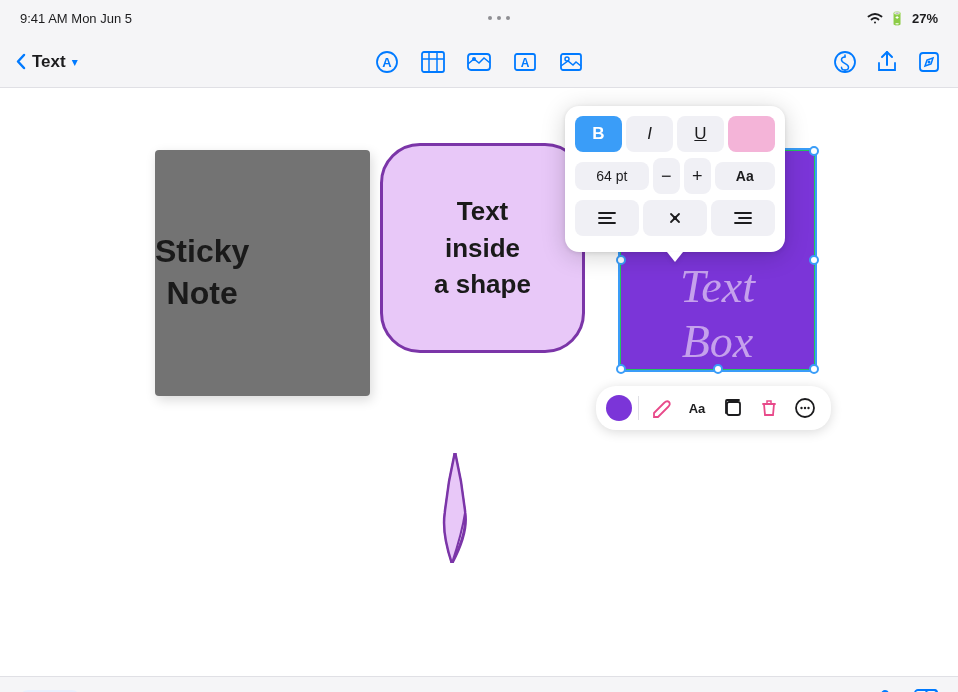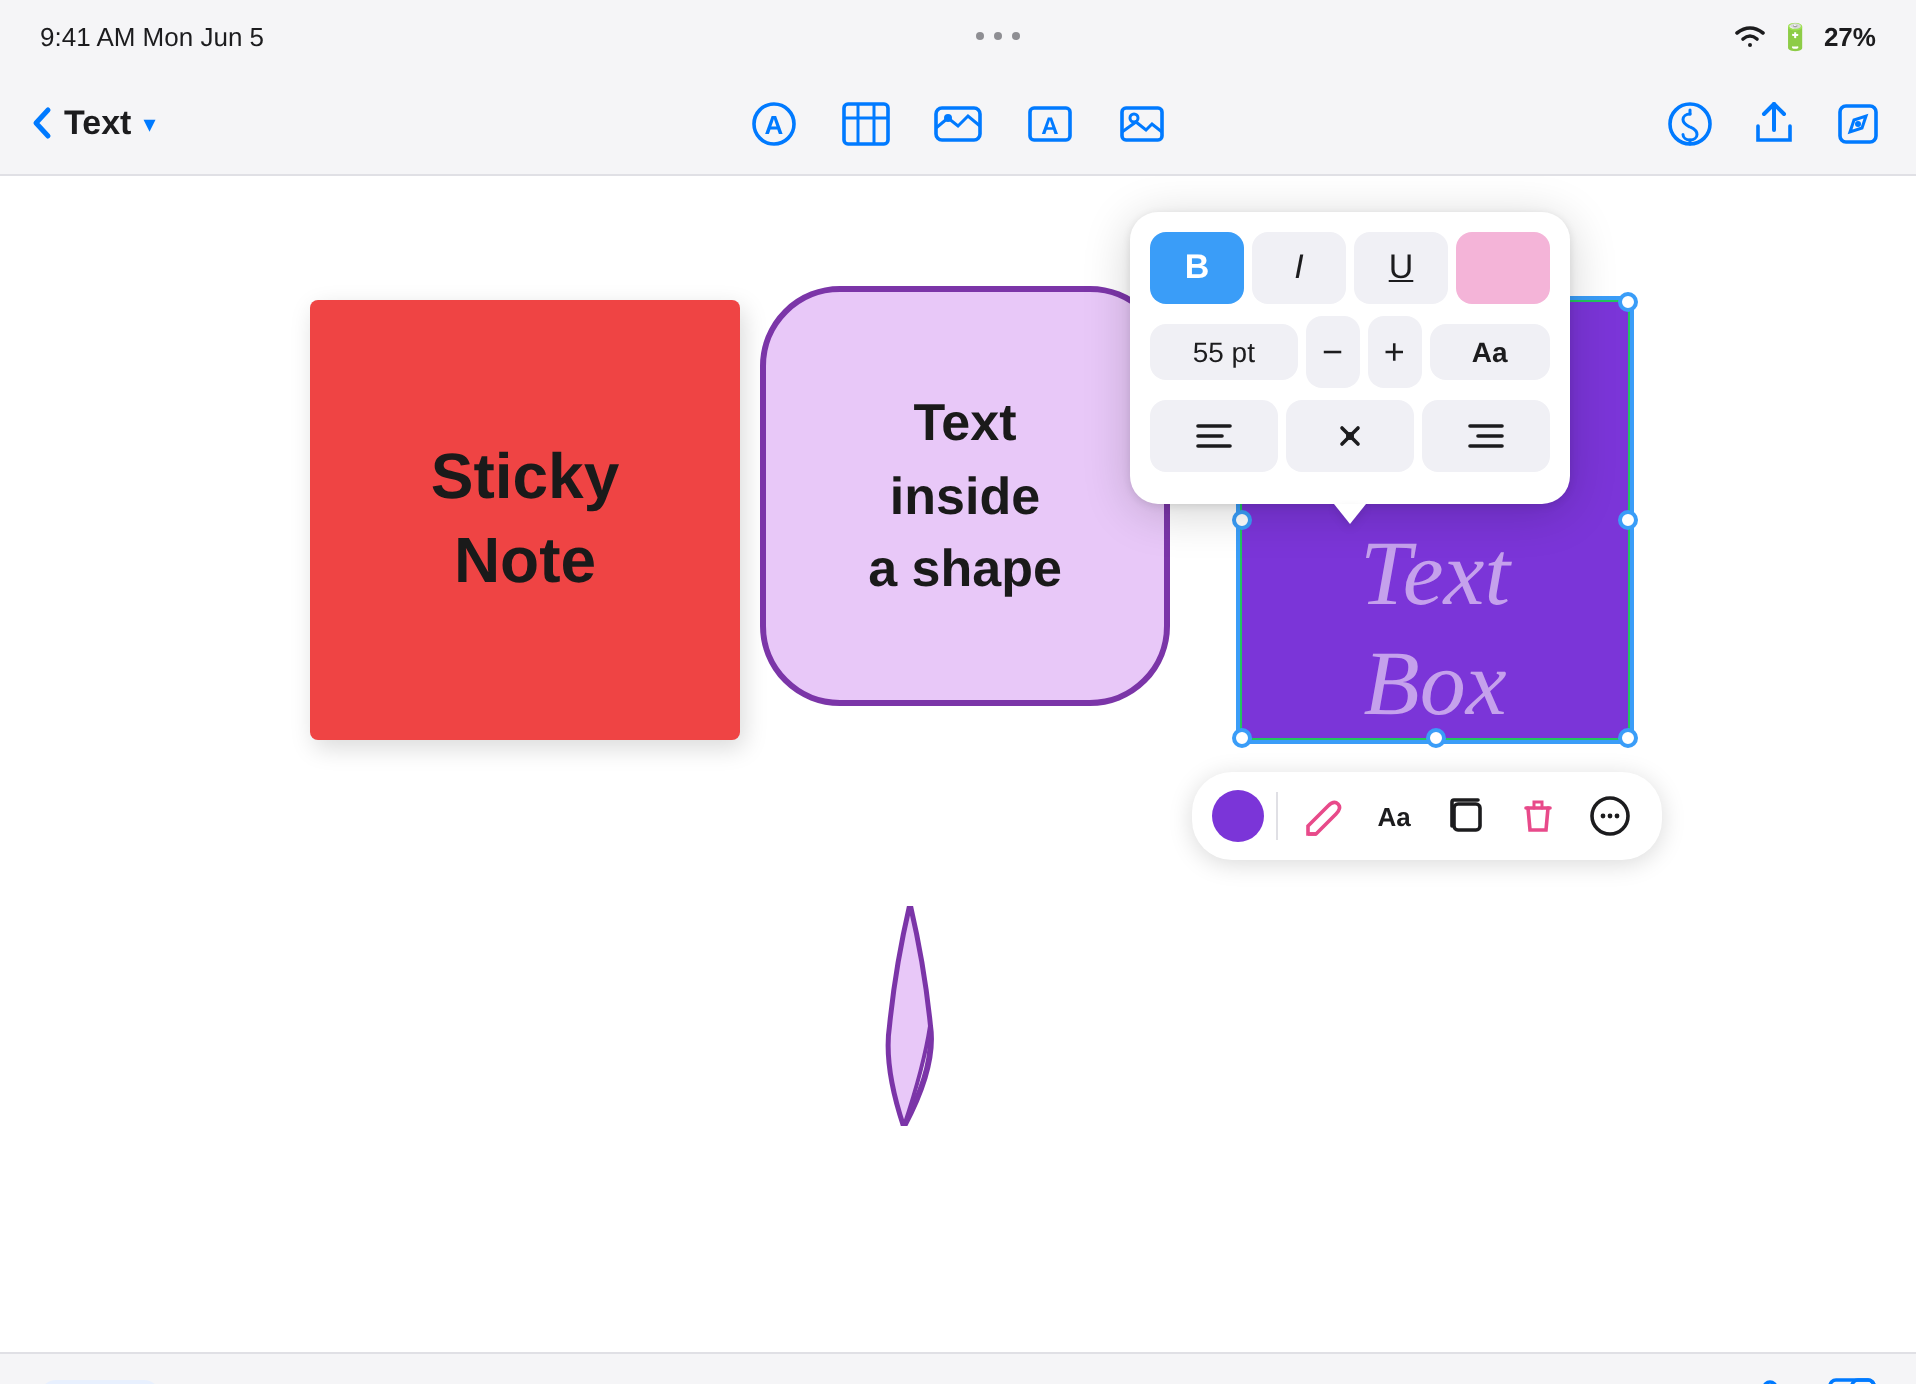--- a/index.html
+++ b/index.html
@@ -106,26 +106,26 @@
       background: white;
       overflow: hidden;
     }
 
     
     .sticky-note {
       position: absolute;
       left: 155px;
       top: 62px;
       width: 215px;
-      height: 220px;
-      background: #ef4444;
+      height: 246px;
+      background: #737373;
       border-radius: 4px;
       display: flex;
       align-items: center;
-      justify-content: center;
+      justify-content: flex-start;
       box-shadow: 2px 4px 12px rgba(0,0,0,0.15);
     }
     .sticky-note-text {
       font-size: 32px;
       font-weight: 700;
       color: #1a1a1a;
       text-align: center;
       line-height: 1.3;
     }
 
@@ -499,21 +499,21 @@
   <div class="format-popup">
 
     <div class="format-row">
       <div class="fmt-btn fmt-btn-bold">B</div>
       <div class="fmt-btn fmt-btn-italic">I</div>
       <div class="fmt-btn fmt-btn-underline">U</div>
       <div class="fmt-btn" style="background:#f4b4d8; border-radius:8px;"></div>
     </div>
 
     <div class="format-row fmt-size-row">
-      <div class="fmt-size-label">55 pt</div>
+      <div class="fmt-size-label">64 pt</div>
       <div class="fmt-size-btn">−</div>
       <div class="fmt-size-btn">+</div>
       <div class="fmt-aa-btn">Aa</div>
     </div>
 
     <div class="format-row fmt-align-row">
       <div class="fmt-align-btn">
         <svg width="20" height="16" viewBox="0 0 20 16">
             <line x1="2" y1="3" x2="18" y2="3" stroke="#1c1c1e" stroke-width="1.8" stroke-linecap="round"></line>
             <line x1="2" y1="8" x2="14" y2="8" stroke="#1c1c1e" stroke-width="1.8" stroke-linecap="round"></line>

